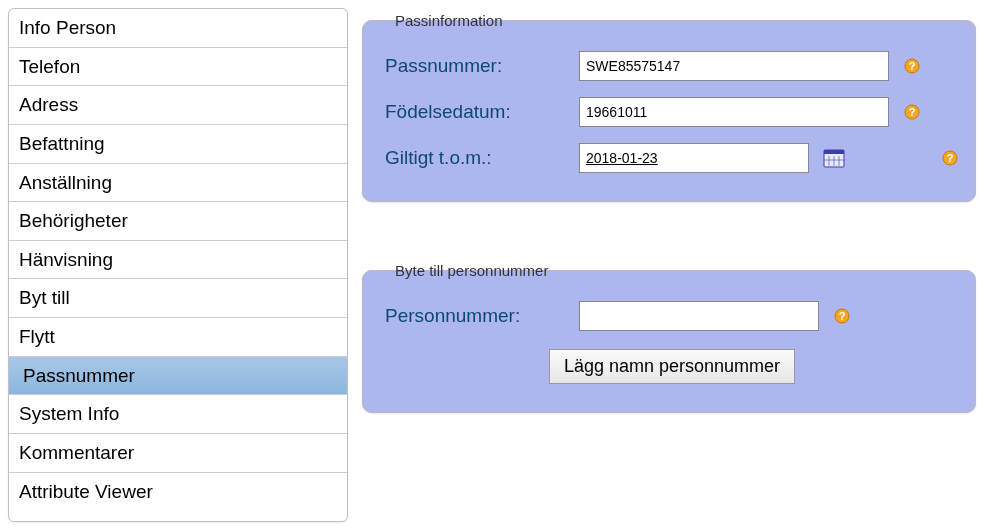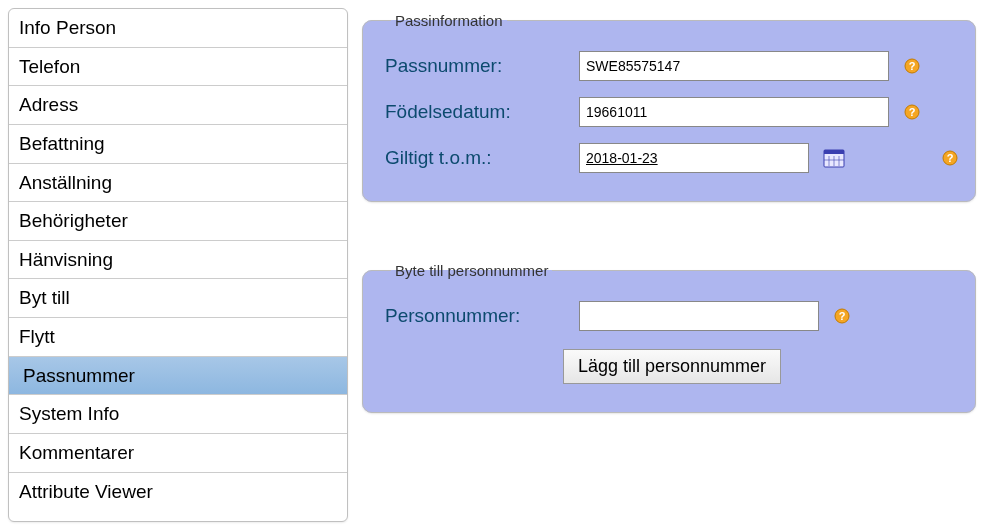--- a/index.html
+++ b/index.html
@@ -204,17 +204,17 @@
       <input type="text" class="text-input w-pers" value="" style="">
       <span class="help-icon">
         <svg width="16" height="16">
             <circle cx="8" cy="8" r="7" fill="#f5a623" stroke="#c47b00"></circle>
             <text x="8" y="12" text-anchor="middle" font-size="11" fill="#fff" font-family="Arial" font-weight="bold">?</text>
           </svg>
       </span>
     </div>
 
     <div class="center">
-      <button class="button">Lägg till personnummer</button>
+      <button class="button">Lägg namn personnummer</button>
     </div>
   </fieldset>
 
 </div>
 
 </body></html>

